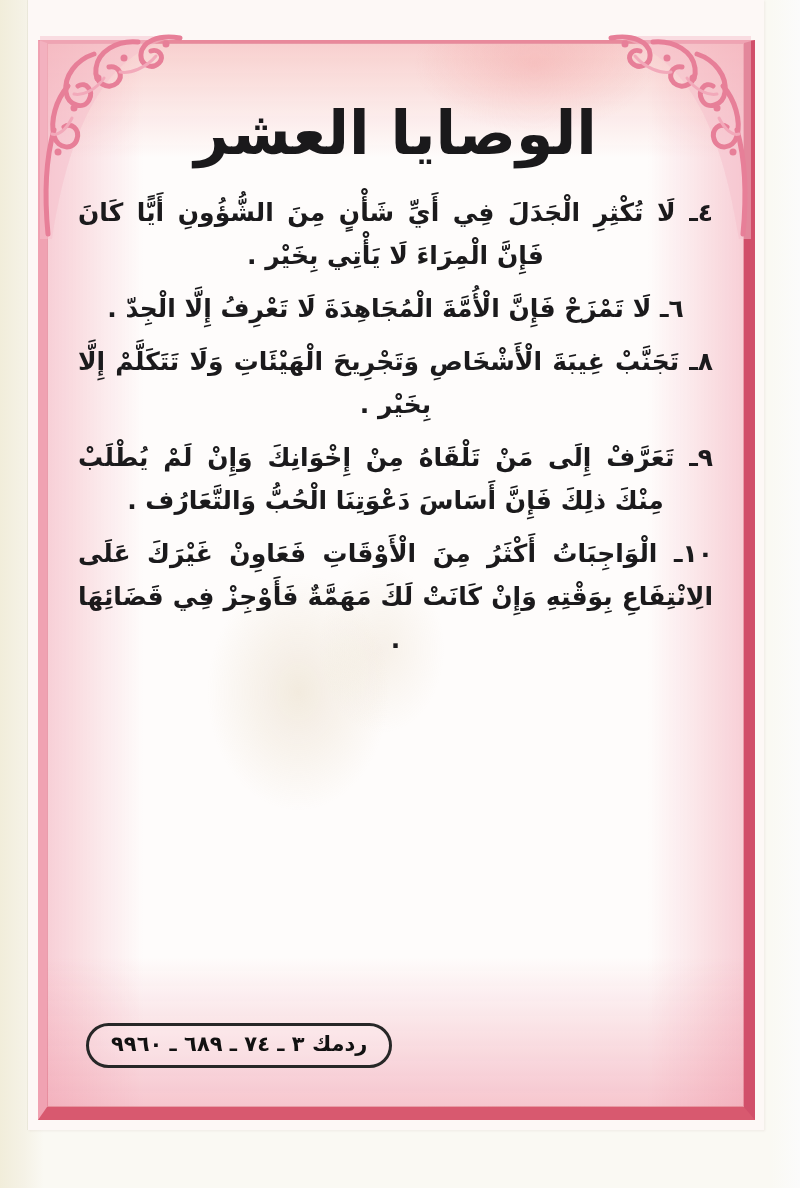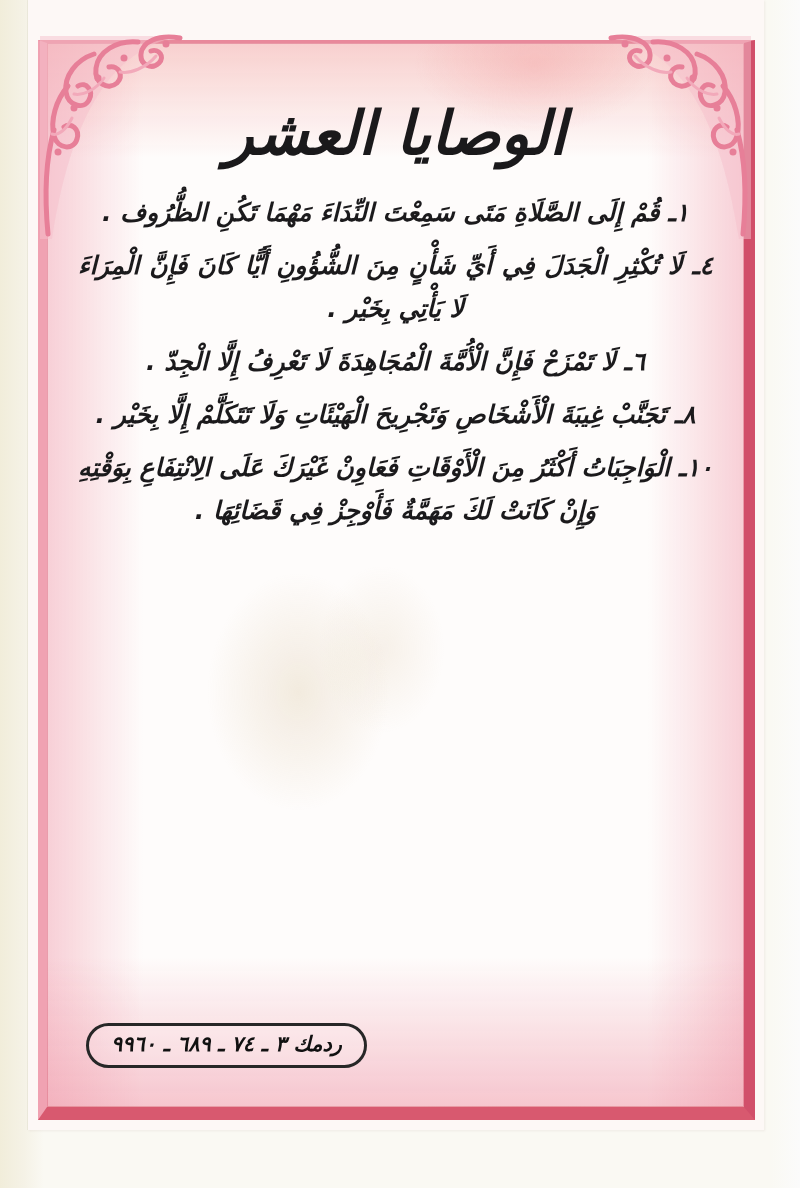--- a/index.html
+++ b/index.html
@@ -30,21 +30,20 @@
       radial-gradient(ellipse 90px 120px at 48% 57%, rgba(202,172,120,.14), rgba(202,172,120,0) 70%),
       radial-gradient(ellipse 160px 90px at 70% 2%, rgba(240,140,140,.30), rgba(240,140,140,0) 75%),
       linear-gradient(180deg, rgba(241,148,146,.42), rgba(255,255,255,0) 115px),
       linear-gradient(0deg, rgba(240,154,170,.55), rgba(255,255,255,0) 150px),
       linear-gradient(90deg, rgba(242,160,175,.48), rgba(255,255,255,0) 95px),
       linear-gradient(270deg, rgba(242,160,175,.48), rgba(255,255,255,0) 95px),
       #fefcfb;
     display:flex;flex-direction:column;
     padding:24px 30px 24px;
     box-sizing:border-box;
-    font-style:italic;
   }
   .corner{position:absolute;width:150px;height:210px;pointer-events:none;}
   .corner.tl{top:-9px;left:-9px;}
   .corner.tr{top:-9px;right:-9px;transform:scaleX(-1);}
   .title{
     margin:28px 0 20px;text-align:center;
     font-size:60px;font-weight:bold;color:#1a191b;line-height:1.25;
   }
   .items{direction:rtl;color:#1b1a1c;font-weight:bold;font-size:25px;line-height:1.72;}
   .item{margin:0 0 10px;text-align:justify;text-align-last:center;}
@@ -60,24 +59,24 @@
 <body>
 
 <div class="scan">
   <div class="card">
     <div class="frame">
       <div class="inner">
 
         <h1 class="title">الوصايا العشر</h1>
 
         <div class="items">
-          <p class="item"><span class="num">١ـ</span> <span>قُمْ إِلَى الصَّلَاةِ مَتَى سَمِعْتَ النِّدَاءَ مَهْمَا تَكُنِ الظُّرُوف .</span></p>
           <p class="item"><span class="num">٤ـ</span> <span>لَا تُكْثِرِ الْجَدَلَ فِي أَيِّ شَأْنٍ مِنَ الشُّؤُونِ أَيًّا كَانَ فَإِنَّ الْمِرَاءَ لَا يَأْتِي بِخَيْر .</span></p>
           <p class="item"><span class="num">٦ـ</span> <span>لَا تَمْزَحْ فَإِنَّ الْأُمَّةَ الْمُجَاهِدَةَ لَا تَعْرِفُ إِلَّا الْجِدّ .</span></p>
           <p class="item"><span class="num">٨ـ</span> <span>تَجَنَّبْ غِيبَةَ الْأَشْخَاصِ وَتَجْرِيحَ الْهَيْئَاتِ وَلَا تَتَكَلَّمْ إِلَّا بِخَيْر .</span></p>
+          <p class="item"><span class="num">٩ـ</span> <span>تَعَرَّفْ إِلَى مَنْ تَلْقَاهُ مِنْ إِخْوَانِكَ وَإِنْ لَمْ يُطْلَبْ مِنْكَ ذلِكَ فَإِنَّ أَسَاسَ دَعْوَتِنَا الْحُبُّ وَالتَّعَارُف .</span></p>
           <p class="item"><span class="num">١٠ـ</span> <span>الْوَاجِبَاتُ أَكْثَرُ مِنَ الْأَوْقَاتِ فَعَاوِنْ غَيْرَكَ عَلَى الِانْتِفَاعِ بِوَقْتِهِ وَإِنْ كَانَتْ لَكَ مَهَمَّةٌ فَأَوْجِزْ فِي قَضَائِهَا .</span></p>
         </div>
 
         <div class="isbn-row">
           <span class="isbn">ردمك ٣ ـ ٧٤ ـ ٦٨٩ ـ ٩٩٦٠</span>
         </div>
 
       </div>
 
       <svg class="corner tl" viewBox="0 0 150 210" xmlns="http://www.w3.org/2000/svg">

